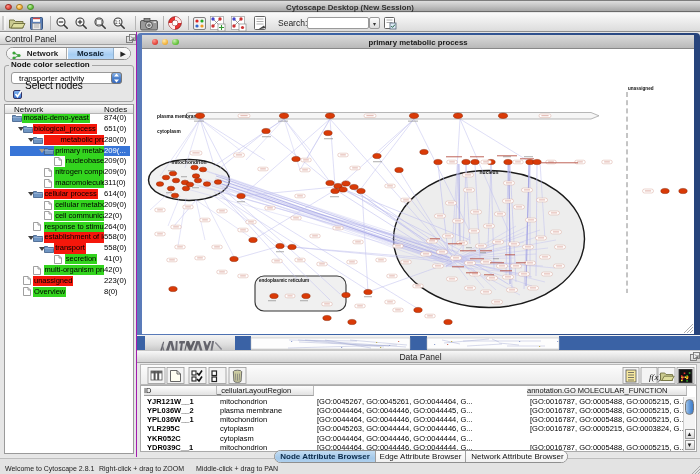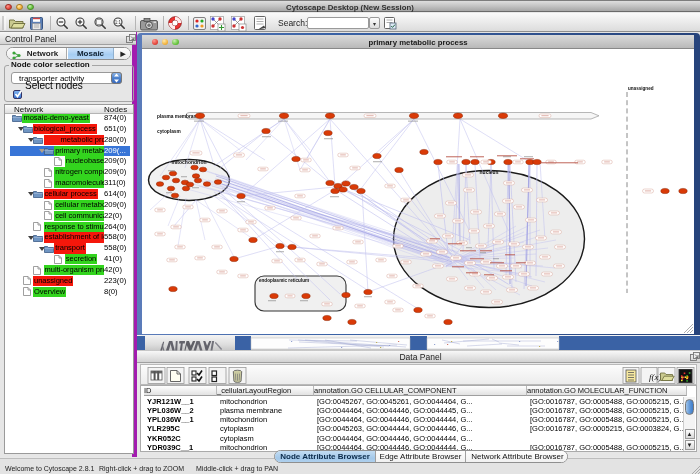--- a/index.html
+++ b/index.html
@@ -6,21 +6,21 @@
 .abs { position:absolute; }
 #titlebar { left:0; top:0; width:700px; height:12px;
   background:linear-gradient(#dedede,#c6c6c6 45%,#a6a6a6); border-top:1px solid #7d7d7d; border-bottom:1px solid #6a6a6a; }
 #titlebar .tt { position:absolute; left:0; right:0; top:1.5px; text-align:center; font-size:7.8px; font-weight:bold; color:#303030; }
 .ball { position:absolute; top:2.6px; width:6.8px; height:6.8px; border-radius:50%; }
 #toolbar { left:0; top:13px; width:700px; height:19px; background:linear-gradient(#fafafa,#dcdcdc); border-bottom:1px solid #8f8f8f; }
 #searchlbl { position:absolute; left:278px; top:5px; font-size:8.5px; color:#222; }
 #searchbox { position:absolute; left:307px; top:3.5px; width:62px; height:12px; background:#fff; border:1px solid #9a9a9a; border-radius:2px; }
 #searchdrop { position:absolute; left:369px; top:3.5px; width:11px; height:12px; background:linear-gradient(#fdfdfd,#dcdcdc); border:1px solid #9a9a9a; border-radius:2px; font-size:6px; text-align:center; line-height:12px; color:#333; }
 .panelhdr { background:linear-gradient(#f8f8f8,#d2d2d2); border-bottom:1px solid #9f9f9f; font-size:8.5px; color:#1c1c1c; }
-#cp { left:0; top:32px; width:137px; height:425px; background:#e6e6e6; border-right:5px solid #a21caf; }
+#cp { left:0; top:32px; width:137px; height:425px; background:#e6e6e6; border-right:1px solid #a21caf; }
 #cphdr { position:absolute; left:0; top:0; width:136px; height:13px; padding:1.5px 0 0 5px; }
 #tabs { position:absolute; left:6px; top:15px; width:125px; height:13px; background:#fff; border:1px solid #8f8f8f; border-radius:7px; overflow:hidden; }
 .tabseg { position:absolute; top:0; height:13px; font-size:8px; font-weight:bold; color:#222; text-align:center; line-height:12.5px; }
 #groupbox { position:absolute; left:4px; top:33px; width:130px; height:37px; border:1px solid #a5a5a5; border-radius:3px; }
 #grouplbl { position:absolute; left:9px; top:28px; background:#e6e6e6; padding:0 2px; font-size:8px; font-weight:bold; color:#111; }
 #combo { position:absolute; left:11px; top:40px; width:111px; height:12px; background:#fff; border:1px solid #999; border-radius:3px; font-size:8px; line-height:11px; padding-left:7px; color:#000; }
 #combobtn { position:absolute; left:111px; top:40px; width:11px; height:12px; border-radius:3px; background:linear-gradient(#8cb4e8,#4a80cc 50%,#3a6cc0); border:1px solid #777; color:#fff; }
 #checkbox { position:absolute; left:13px; top:58px; width:9px; height:9px; border-radius:2px; background:linear-gradient(#7fb2ef,#3a75d2); border:1px solid #336; }
 #checklbl { position:absolute; left:25px; top:48px; font-size:10px; color:#000; }
 #treewrap { position:absolute; left:4px; top:72px; width:130px; height:350px; background:#fff; border:1px solid #9a9a9a; }
@@ -875,21 +875,20 @@
           <rect x="543.7" y="11.4" width="1.6" height="1.6" fill="#ee3"></rect>
           <rect x="545.1" y="12.8" width="1.6" height="1.6" fill="#e33"></rect>
           <rect x="545.3" y="12.4" width="1.6" height="1.6" fill="#ee3"></rect>
           <rect x="540.5" y="13.1" width="1.6" height="1.6" fill="#e33"></rect>
           <rect x="545.7" y="11.0" width="1.6" height="1.6" fill="#e90"></rect>
         </svg>
       </div>
       <div id="dptable">
         <div class="th" style="left:3px;width:73px">ID</div>
         <div class="th" style="left:76px;width:97px">_cellularLayoutRegion</div>
-        <div class="th" style="left:173px;width:213px">annotation.GO CELLULAR_COMPONENT</div>
         <div class="th" style="left:386px;width:160px">annotation.GO MOLECULAR_FUNCTION</div>
         <div class="td" style="left:6px;top:10.5px;width:69px;font-weight:bold">YJR121W__1</div>
         <div class="td" style="left:79px;top:10.5px;width:93px;font-weight:normal">mitochondrion</div>
         <div class="td" style="left:176px;top:10.5px;width:209px;font-weight:normal">[GO:0045267, GO:0045261, GO:0044464, G...</div>
         <div class="td" style="left:389px;top:10.5px;width:156px;font-weight:normal">[GO:0016787, GO:0005488, GO:0005215, G...</div>
         <div class="td" style="left:6px;top:19.8px;width:69px;font-weight:bold">YPL036W__2</div>
         <div class="td" style="left:79px;top:19.8px;width:93px;font-weight:normal">plasma membrane</div>
         <div class="td" style="left:176px;top:19.8px;width:209px;font-weight:normal">[GO:0044464, GO:0044446, GO:0044445, G...</div>
         <div class="td" style="left:389px;top:19.8px;width:156px;font-weight:normal">[GO:0016787, GO:0005488, GO:0005215, G...</div>
         <div class="td" style="left:6px;top:29.1px;width:69px;font-weight:bold">YPL036W__1</div>

